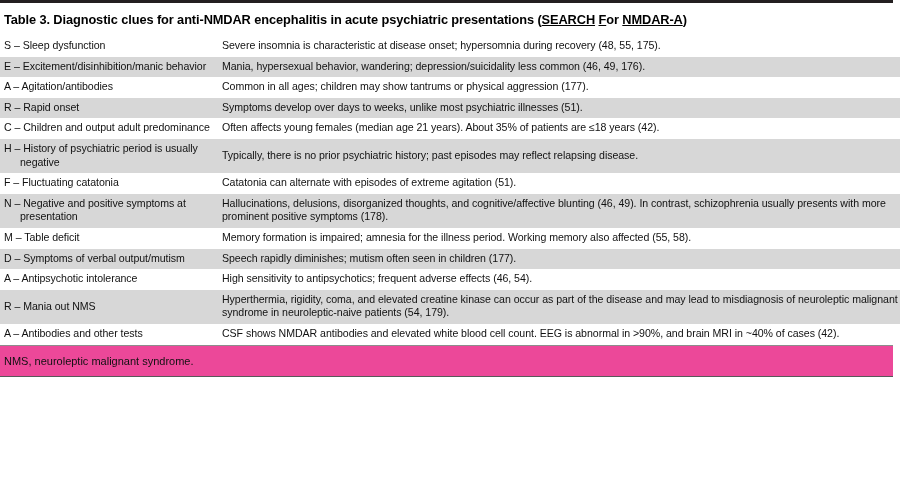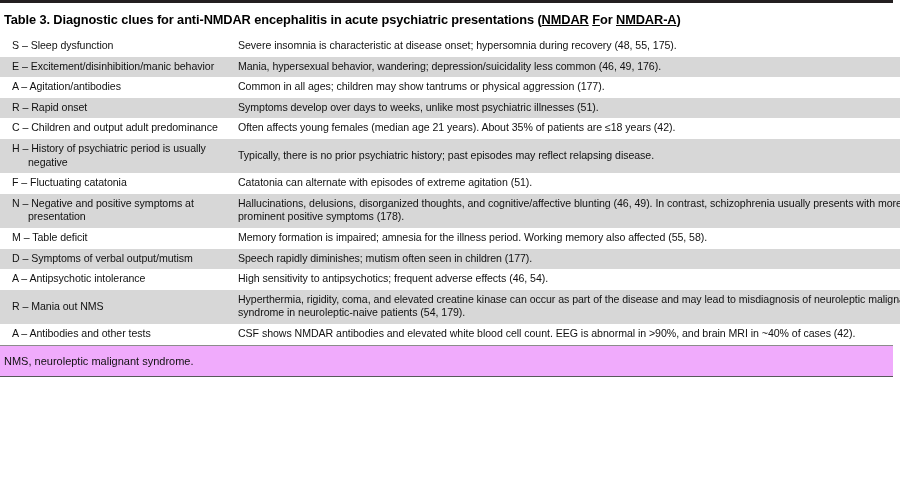--- a/index.html
+++ b/index.html
@@ -43,21 +43,21 @@
   table.tbl {
     border-collapse: collapse;
     width: 893px;
     table-layout: fixed;
   }
   table.tbl tr.row-white { background: #ffffff; }
   table.tbl tr.row-gray  { background: #d7d7d7; }
 
   table.tbl td {
     vertical-align: middle;
-    padding: 3px 6px 4px 12px;
+    padding: 3px 6px 4px 4px;
     font-size: 10.6px;
     line-height: 13.6px;
     letter-spacing: -0.05px;
     color: #111111;
   }
   td.c-key {
     width: 208px;
     padding-left: 4px;
     padding-right: 4px;
   }
@@ -75,36 +75,36 @@
   .bottom-rule {
     height: 1px;
     background: #8c8c8c;
     width: 893px;
   }
   .footnote {
     font-size: 11px;
     line-height: 14px;
     padding: 8px 0 8px 4px;
     color: #111111;
-    background: #f0abfc;
+    background: #ec4899;
   }
   .footnote-rule {
     height: 1px;
     background: #58585a;
     width: 893px;
   }
 </style>
 </head>
 <body>
 
 <div id="table-wrap">
 
   <div class="top-rule"></div>
 
-  <div class="caption"><span>Table 3. Diagnostic clues for anti-NMDAR encephalitis in acute psychiatric presentations (</span><span class="u">NMDAR</span><span> </span><span class="u">F</span><span>or </span><span class="u">NMDAR-A</span><span>)</span></div>
+  <div class="caption"><span>Table 3. Diagnostic clues for anti-NMDAR encephalitis in acute psychiatric presentations (</span><span class="u">SEARCH</span><span> </span><span class="u">F</span><span>or </span><span class="u">NMDAR-A</span><span>)</span></div>
 
   <table class="tbl">
     <tbody>
 
       <tr class="row-white">
         <td class="c-key">
             <span class="hang">S – Sleep dysfunction</span>
           </td>
         <td class="c-desc">Severe insomnia is characteristic at disease onset; hypersomnia during recovery (48, 55, 175).</td>
       </tr>

